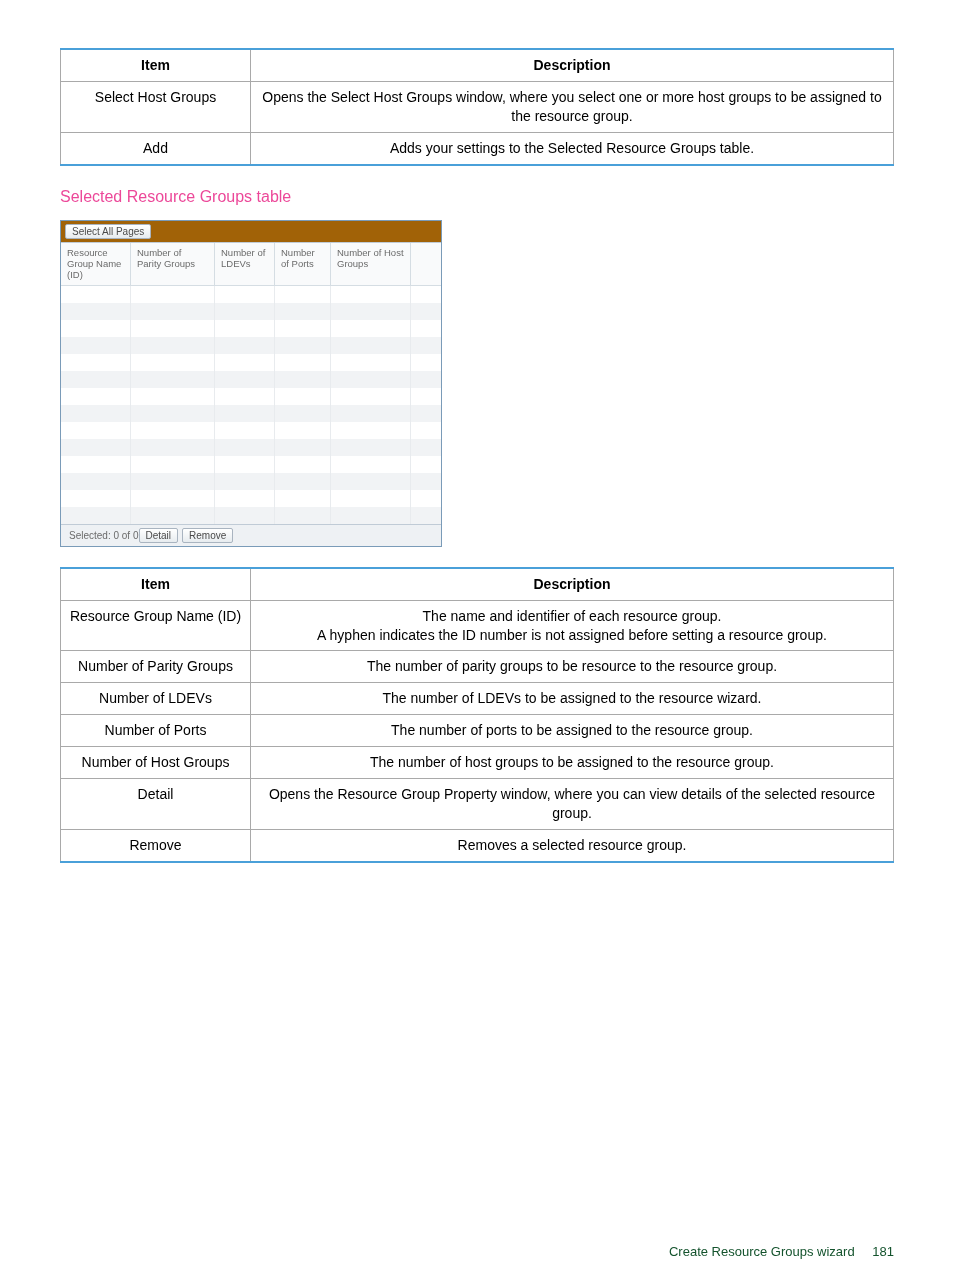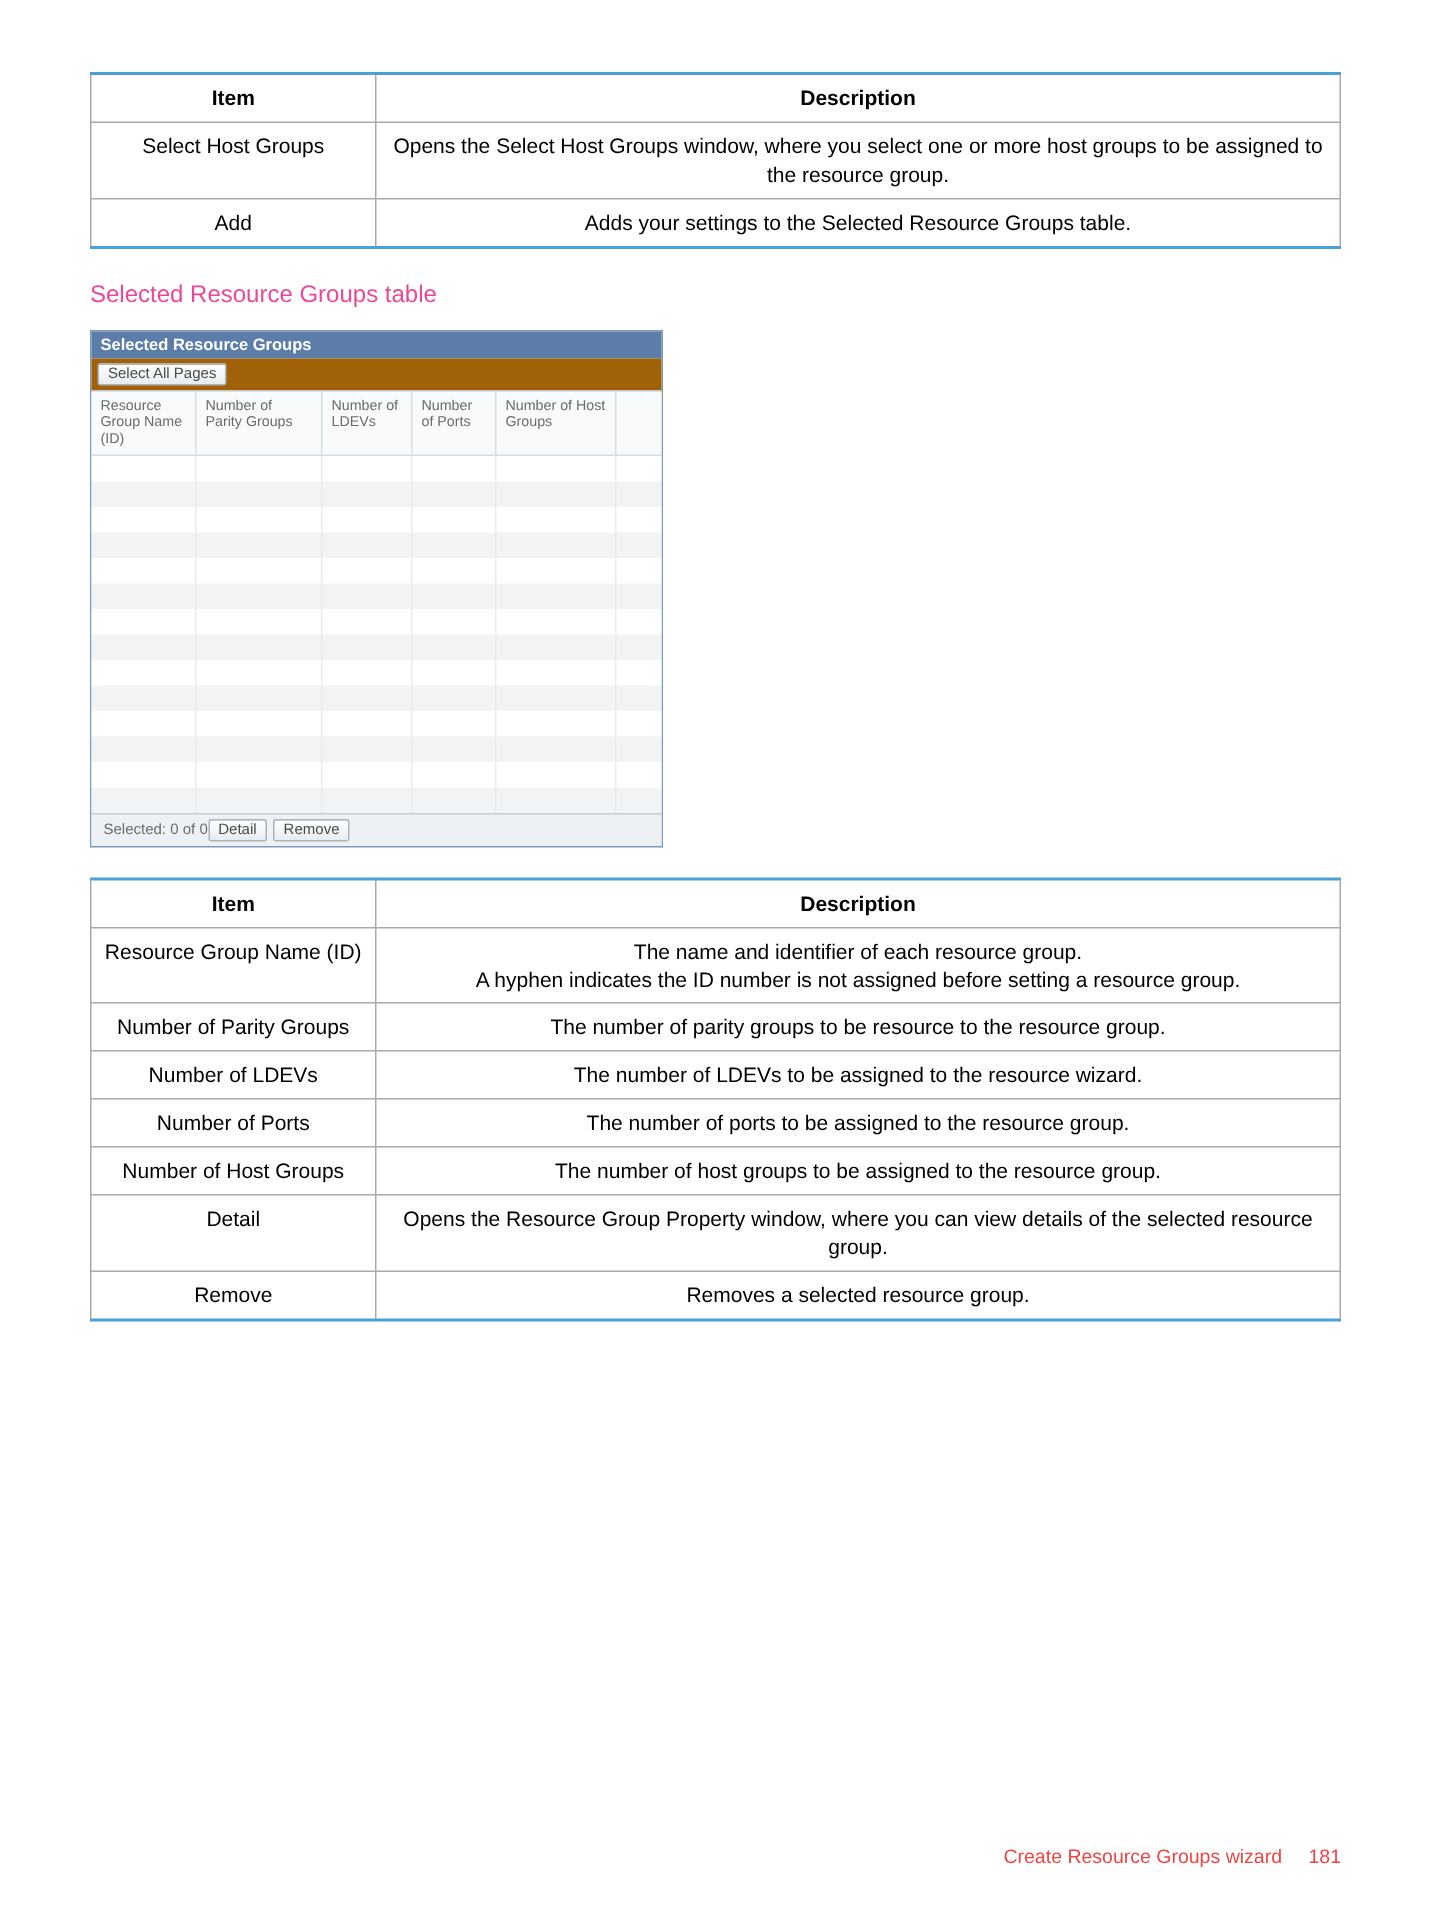--- a/index.html
+++ b/index.html
@@ -104,24 +104,24 @@
       align-items: center;
       background: #eef1f4;
       border-top: 1px solid #c0cbd6;
       padding: 3px 4px;
     }
     .ui-footer-left { font-size: 10px; color: #6b6b6b; padding-left: 4px; }
     .ui-footer-right { display: flex; gap: 4px; }
 
     .page-footer {
       position: absolute;
-      bottom: 26px;
+      bottom: 12px;
       right: 60px;
       font-size: 13px;
-      color: #ef4444;
+      color: #14532d;
     }
     .page-footer .num { margin-left: 14px; }
   </style>
 </head>
 <body>
 
 <table class="doc-table">
   <tbody>
       <tr>
     <th class="col-item">Item</th>
@@ -134,21 +134,20 @@
   <tr>
     <td>Add</td>
     <td>Adds your settings to the Selected Resource Groups table.</td>
   </tr>
 </tbody>
   </table>
 
 <h2>Selected Resource Groups table</h2>
 
 <div class="ui-panel">
-  <div class="ui-title">Selected Resource Groups</div>
   <div class="ui-toolbar">
     <span class="ui-btn">Select All Pages</span>
   </div>
   <div class="ui-headers">
     <div class="ui-col-0">Resource Group Name (ID)</div>
     <div class="ui-col-1">Number of Parity Groups</div>
     <div class="ui-col-2">Number of LDEVs</div>
     <div class="ui-col-3">Number of Ports</div>
     <div class="ui-col-4">Number of Host Groups</div>
     <div class="ui-col-5"></div>

